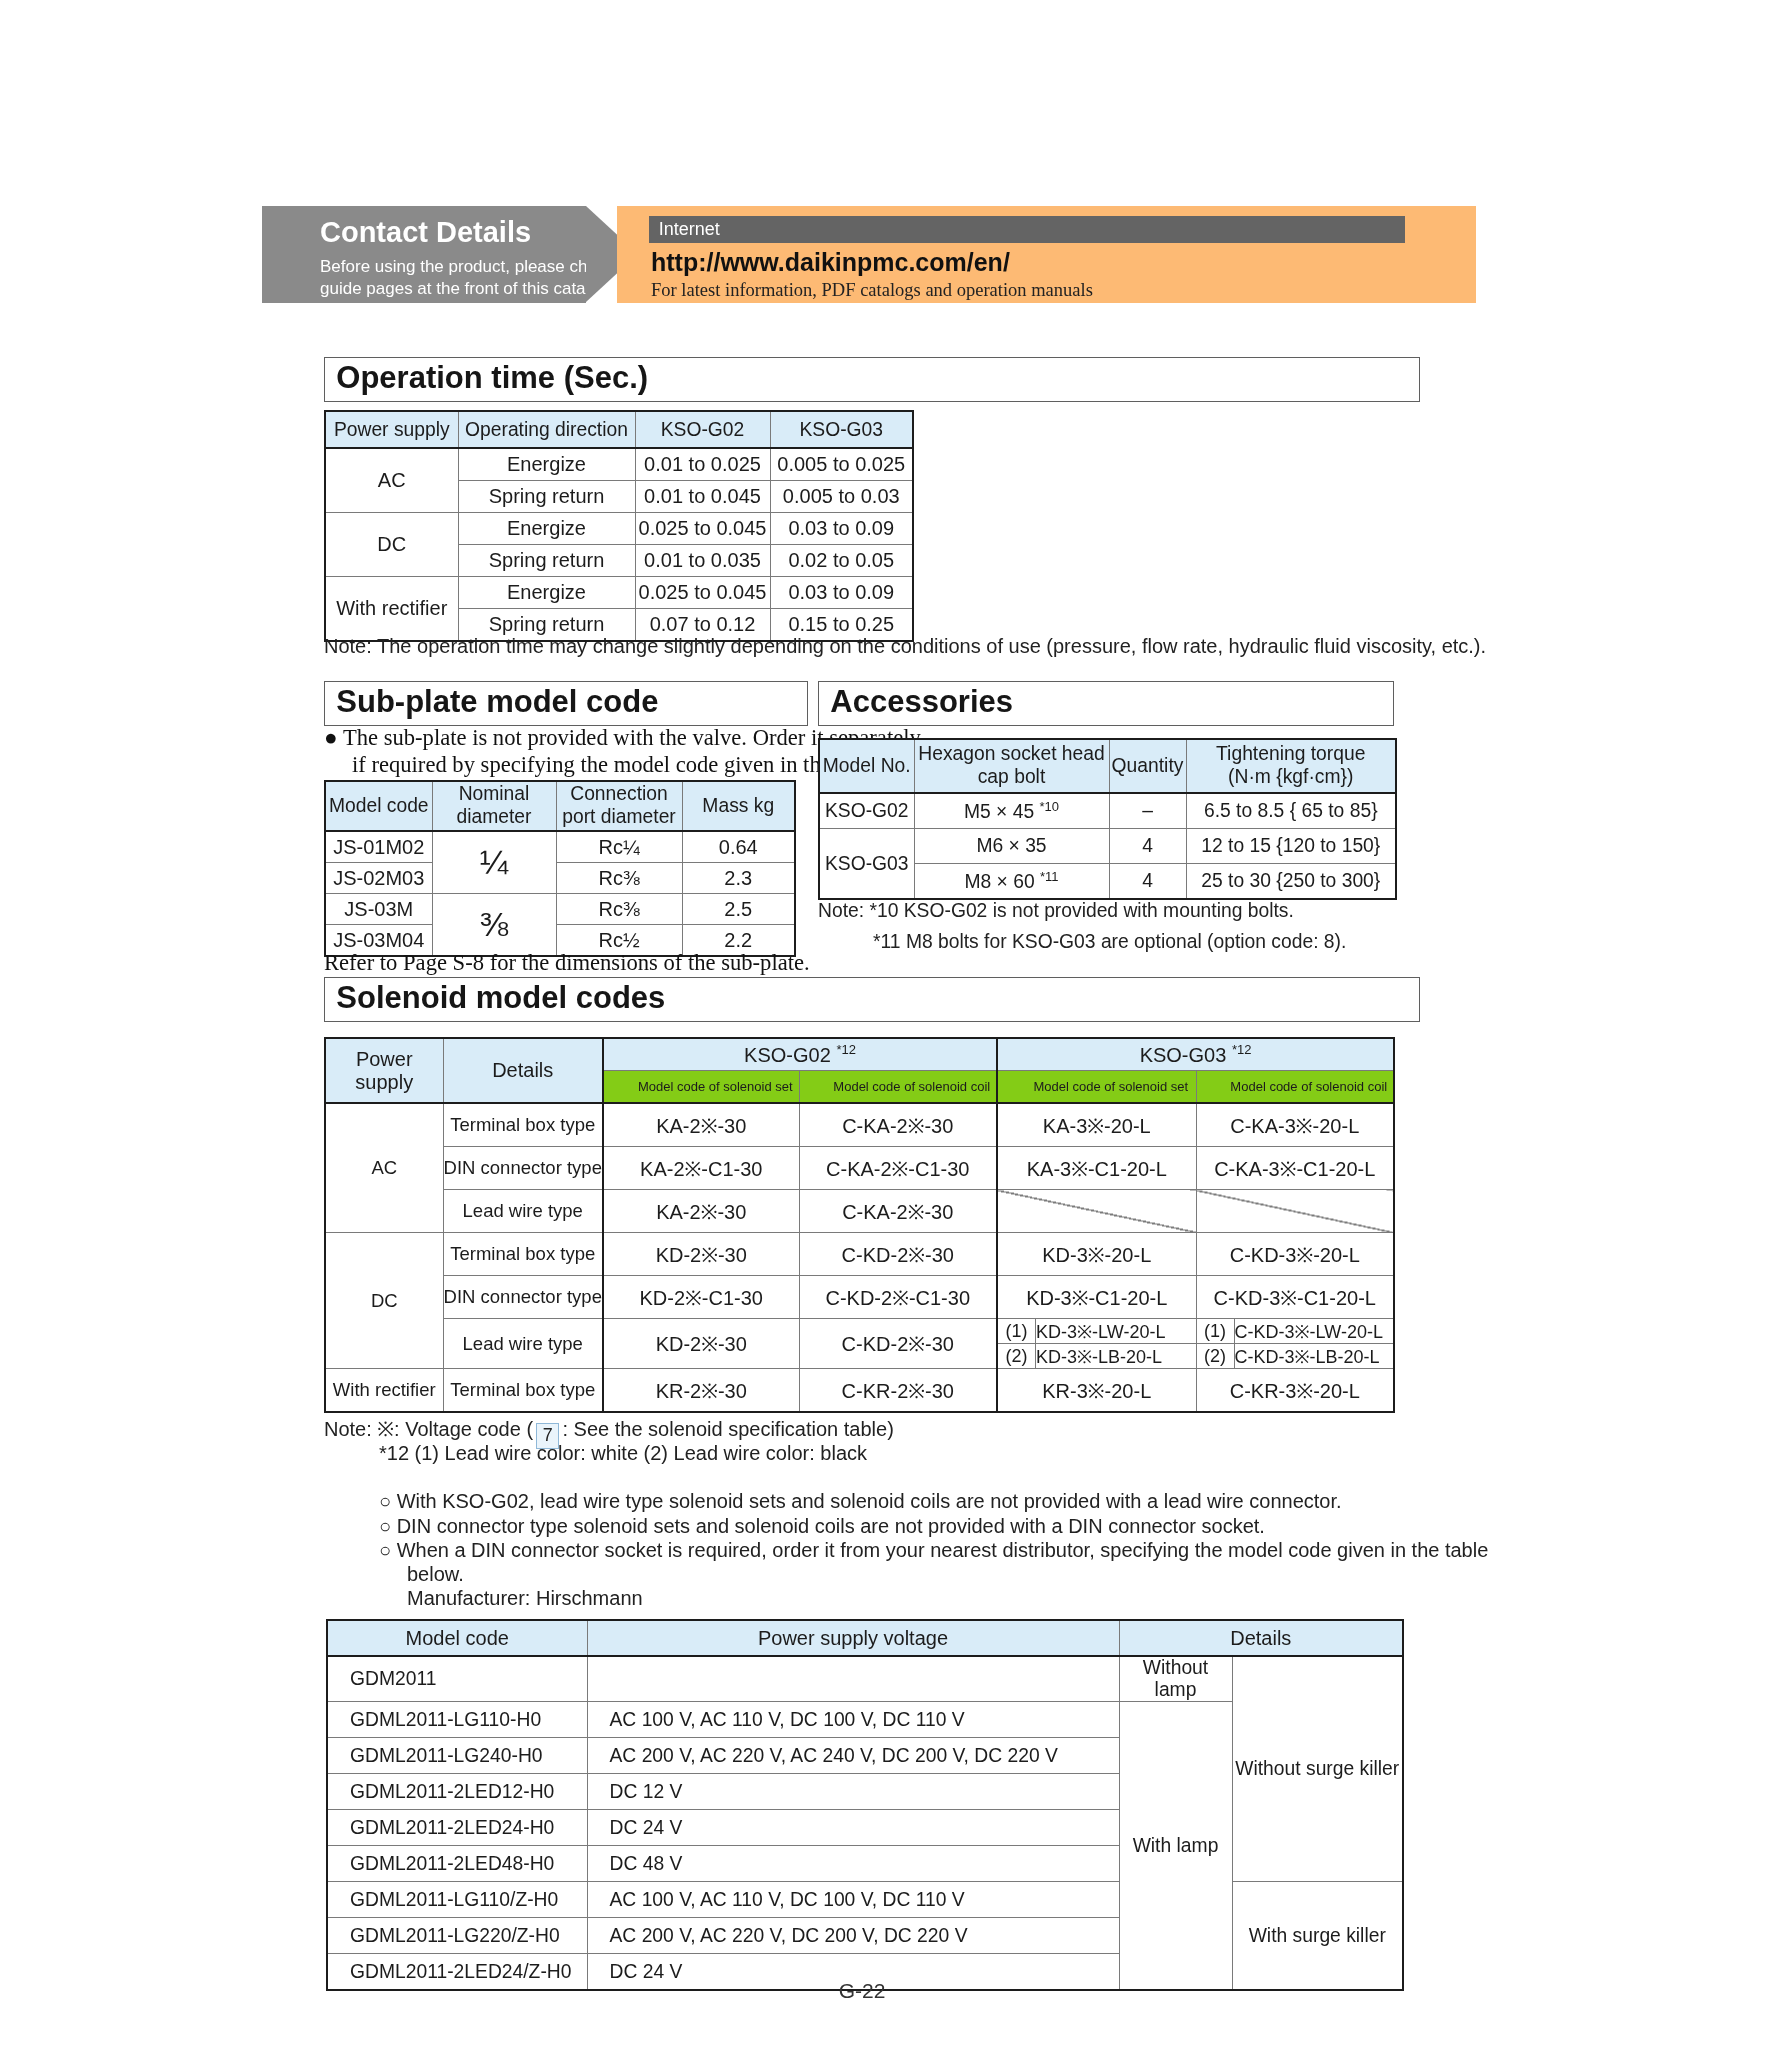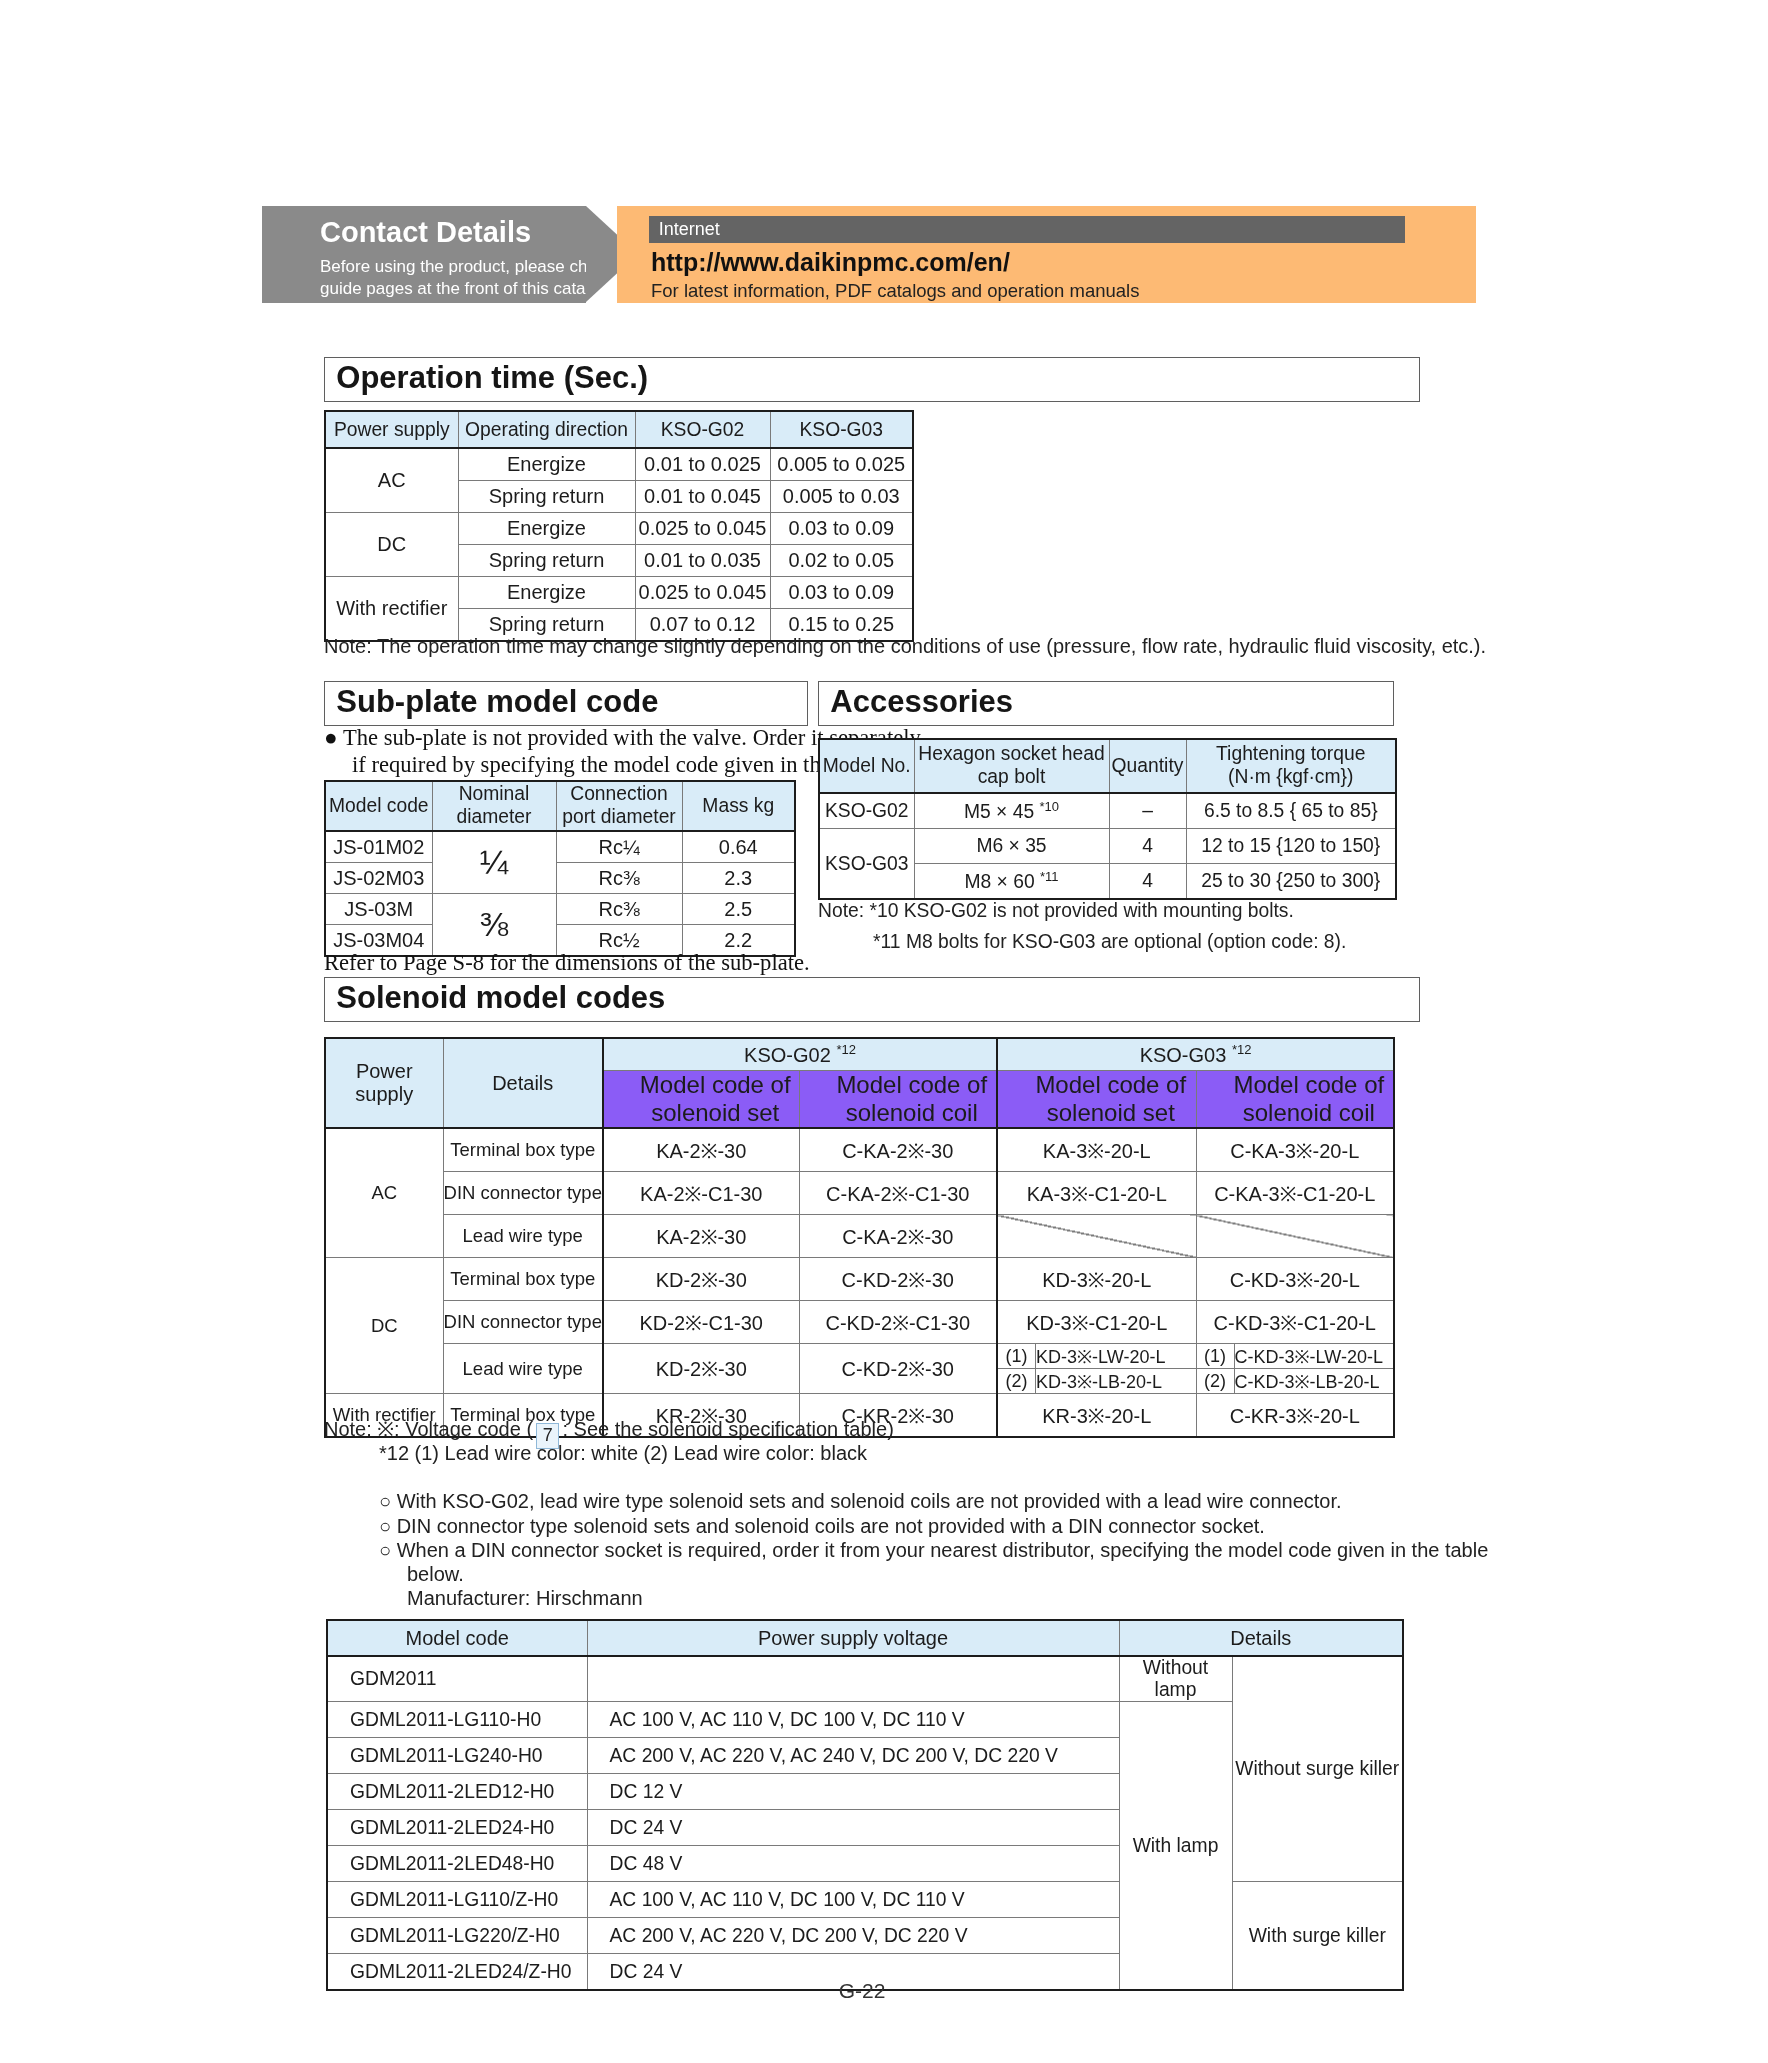--- a/index.html
+++ b/index.html
@@ -9,21 +9,21 @@
   
   .banner-arrow{position:absolute;left:262px;top:206px;width:324px;height:97px;background:#8a8a8a;}
   .banner-arrow::after{content:"";position:absolute;left:100%;top:0;width:0;height:0;
       border-top:48px solid transparent;border-bottom:48px solid transparent;border-left:52px solid #8a8a8a;}
   .banner-title{position:absolute;left:58px;top:9.7px;font-size:29px;font-weight:bold;color:#ffffff;}
   .banner-sub{position:absolute;left:58px;top:50px;font-size:17px;line-height:22px;color:#ffffff;white-space:nowrap;}
   .banner-panel{position:absolute;left:617px;top:206px;width:859px;height:97px;background:#fdba74;}
   .internet-bar{position:absolute;left:32px;top:9.7px;width:756px;height:27px;background:#646464;
       color:#ffffff;font-size:18px;line-height:27px;padding-left:9.7px;box-sizing:border-box;}
   .banner-url{position:absolute;left:34px;top:42px;font-size:25px;font-weight:bold;color:#111;}
-  .banner-caption{position:absolute;left:34px;top:74px;font-size:18.5px;color:#222;}
+  .banner-caption{position:absolute;left:34px;top:74px;font-size:18.5px;color:#222;font-family:Liberation Serif, serif;}
 
   
   .sec-title{position:absolute;height:45px;box-sizing:border-box;border:1.6px solid #5f5f5f;background:#fff;
       font-size:31px;font-weight:bold;line-height:40px;padding-left:11.3px;color:#161616;}
 
   
   table{border-collapse:collapse;table-layout:fixed;position:absolute;background:#fff;}
   th,td{border:0.8px solid #7a7a7a;text-align:center;vertical-align:middle;padding:0;
         font-size:20px;font-weight:normal;color:#1c1c1c;overflow:hidden;}
   table{border:2.4px solid #1c1c1c;}
@@ -47,21 +47,21 @@
   .bigfrac{font-size:34px;}
 
   
   #acc-table{left:818px;top:738px;width:577px;}
   #acc-table tr.hdr th{height:52px;font-size:19.3px;line-height:22.6px;}
   #acc-table td{height:34px;font-size:19.3px;}
 
   
   #sol-table{left:324px;top:1037px;width:1069px;}
   #sol-table tr.hdr1 th{background:#d9ecf8;height:31px;font-size:20px;}
-  #sol-table tr.hdr2 th{background:#8b5cf6;height:31px;font-size:24px;border-bottom:2.4px solid #1c1c1c;padding-left:28px;}
+  #sol-table tr.hdr2 th{background:#84cc16;height:31px;font-size:13px;border-bottom:2.4px solid #1c1c1c;padding-left:28px;}
   #sol-table td{height:42px;}
   #sol-table td.power{font-size:18.5px;white-space:nowrap;}
   #sol-table td.detail{font-size:18.5px;white-space:nowrap;}
   .sep-left{border-left:2.4px solid #1c1c1c !important;}
   td.diag{background-image:linear-gradient(to top right,transparent calc(50% - 0.8px),#7a7a7a calc(50% - 0.8px),#7a7a7a calc(50% + 0.8px),transparent calc(50% + 0.8px));}
   td.split{padding:0;height:52px;}
   .split-grid{display:flex;flex-direction:column;width:100%;height:100%;}
   .split-row{display:flex;flex:1;align-items:center;}
   .split-row.bot{border-top:0.8px solid #7a7a7a;}
   .split-num{width:37px;border-right:0.8px solid #7a7a7a;font-size:18px;align-self:stretch;

